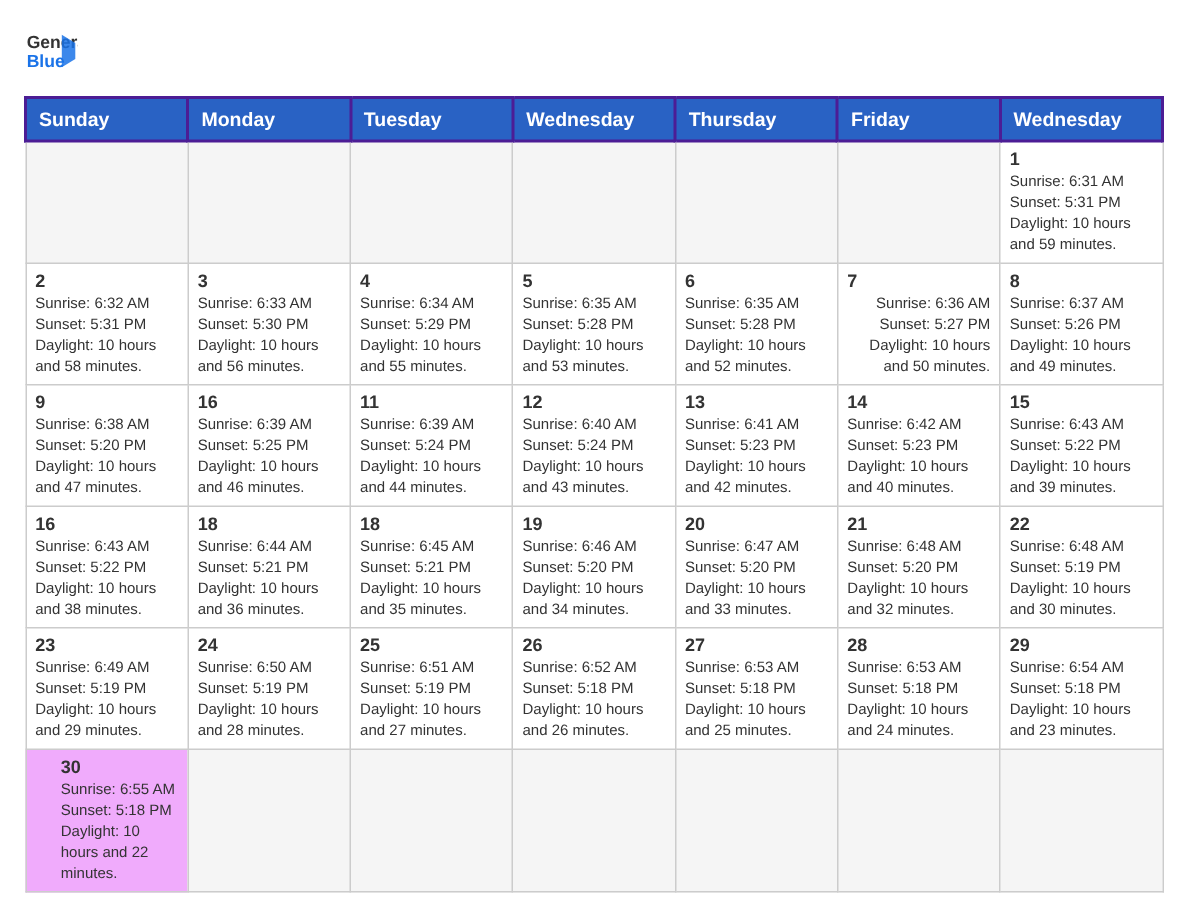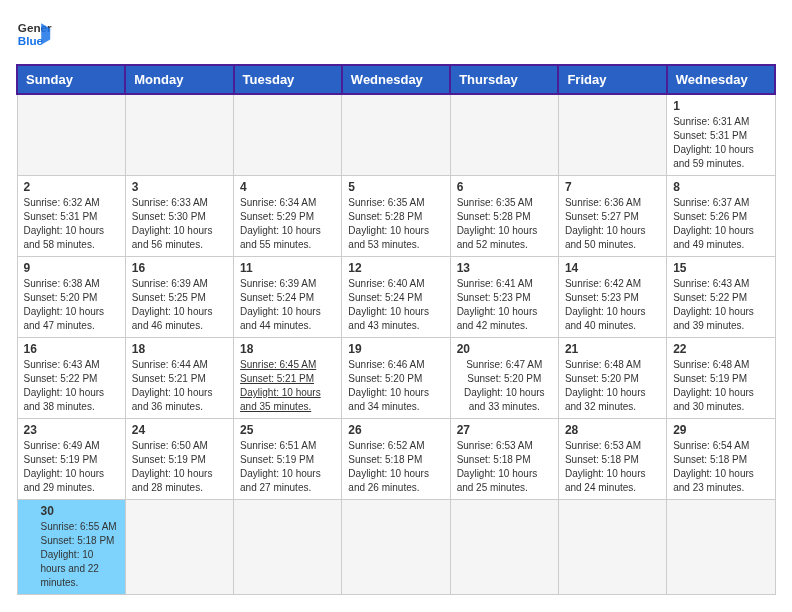--- a/index.html
+++ b/index.html
@@ -72,21 +72,21 @@
     }
     .day-info {
       font-size: 10px;
       color: #333;
       line-height: 1.4;
     }
     .last-row td {
       background: #f5f5f5;
     }
     .last-row td.has-data {
-      background: #7dd3fc;
+      background: #f0abfc;
       padding-left: 23px;
     }
   </style>
 </head>
 <body>
 
 <div class="header-area">
   <div class="logo">
     <svg class="logo-icon" viewBox="0 0 40 40">
       <text x="2" y="18" font-family="Arial" font-size="13" font-weight="bold" fill="#333">General</text>
@@ -153,21 +153,21 @@
 Daylight: 10 hours and 53 minutes.</div>
         </td>
         <td>
           <span class="day-number">6</span>
           <div class="day-info" style="white-space: pre-line;">Sunrise: 6:35 AM
 Sunset: 5:28 PM
 Daylight: 10 hours and 52 minutes.</div>
         </td>
         <td>
           <span class="day-number">7</span>
-          <div class="day-info" style="white-space: pre-line;">Sunrise: 6:36 AM
+          <div class="day-info" style="white-space: pre-line; text-align: right;">Sunrise: 6:36 AM
 Sunset: 5:27 PM
 Daylight: 10 hours and 50 minutes.</div>
         </td>
         <td>
           <span class="day-number">8</span>
           <div class="day-info" style="white-space: pre-line;">Sunrise: 6:37 AM
 Sunset: 5:26 PM
 Daylight: 10 hours and 49 minutes.</div>
         </td>
       </tr>
@@ -223,33 +223,33 @@
 Daylight: 10 hours and 38 minutes.</div>
         </td>
         <td>
           <span class="day-number">18</span>
           <div class="day-info" style="white-space: pre-line;">Sunrise: 6:44 AM
 Sunset: 5:21 PM
 Daylight: 10 hours and 36 minutes.</div>
         </td>
         <td>
           <span class="day-number">18</span>
-          <div class="day-info" style="white-space: pre-line; text-decoration: underline;">Sunrise: 6:45 AM
+          <div class="day-info" style="white-space: pre-line;">Sunrise: 6:45 AM
 Sunset: 5:21 PM
 Daylight: 10 hours and 35 minutes.</div>
         </td>
         <td>
           <span class="day-number">19</span>
           <div class="day-info" style="white-space: pre-line;">Sunrise: 6:46 AM
 Sunset: 5:20 PM
 Daylight: 10 hours and 34 minutes.</div>
         </td>
         <td>
           <span class="day-number">20</span>
-          <div class="day-info" style="white-space: pre-line; text-align: center;">Sunrise: 6:47 AM
+          <div class="day-info" style="white-space: pre-line;">Sunrise: 6:47 AM
 Sunset: 5:20 PM
 Daylight: 10 hours and 33 minutes.</div>
         </td>
         <td>
           <span class="day-number">21</span>
           <div class="day-info" style="white-space: pre-line;">Sunrise: 6:48 AM
 Sunset: 5:20 PM
 Daylight: 10 hours and 32 minutes.</div>
         </td>
         <td>

